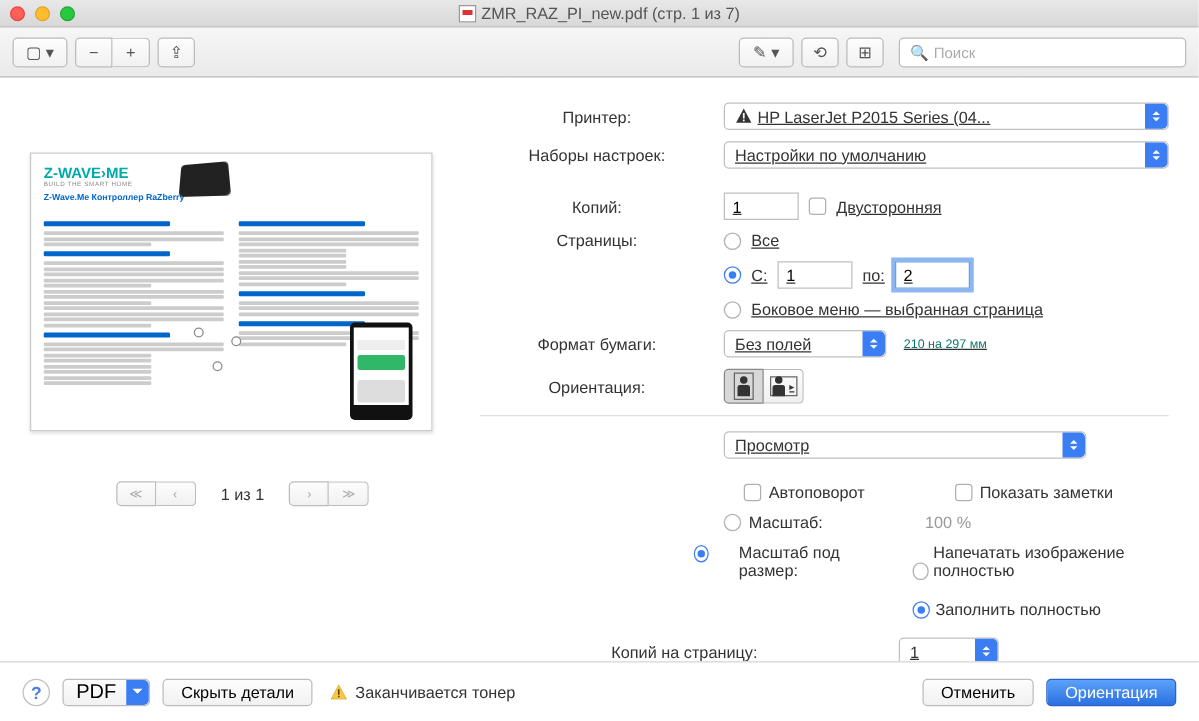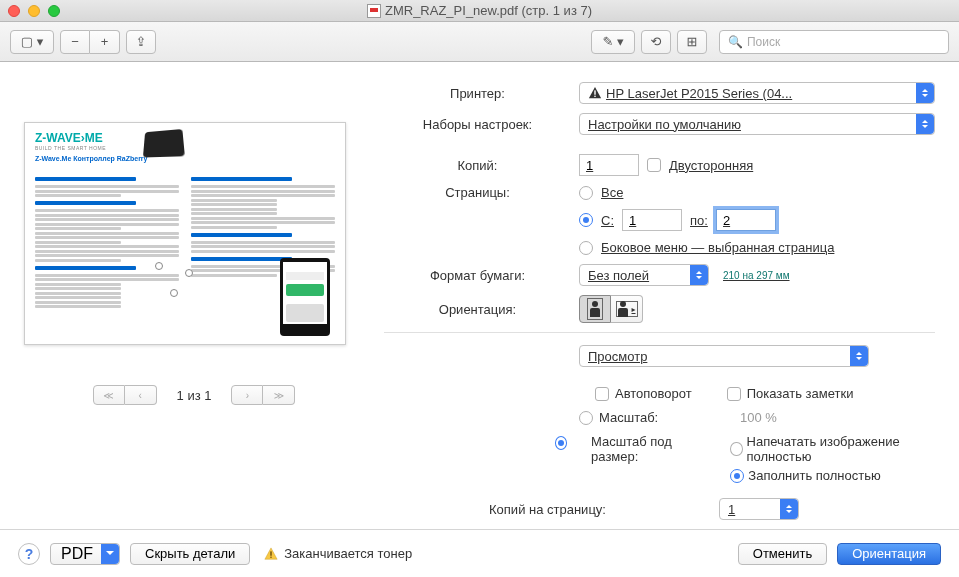--- a/index.html
+++ b/index.html
@@ -315,21 +315,21 @@
             <span>Просмотр</span>
             <span class="arr"></span>
           </div>
       </div>
     </div>
 
     <div style="height:10px"></div>
 
     <div class="row">
       <div class="lbl"></div>
-      <div style="display:flex;gap:35px;align-items:center;padding-left:16px">
+      <div style="display:flex;gap:72px;align-items:center;padding-left:16px">
         <div style="display:flex;align-items:center;gap:6px">
           <span class="checkbox"></span>
           <span>Автоповорот</span>
         </div>
         <div style="display:flex;align-items:center;gap:6px">
           <span class="checkbox"></span>
           <span>Показать заметки</span>
         </div>
       </div>
     </div>
@@ -341,21 +341,21 @@
         <span style="width:135px">Масштаб:</span>
         <span class="readonly-val">100 %</span>
       </div>
     </div>
     <div class="row">
       <div class="lbl"></div>
       <div style="display:flex;align-items:flex-start;gap:24px">
         <span class="radio on" style="margin-top:2px"></span>
         <span style="width:135px">Масштаб под размер:</span>
         <div>
-          <div style="display:flex;align-items:center;gap:4px;margin-bottom:4px">
+          <div style="display:flex;align-items:flex-end;gap:4px;margin-bottom:16px">
             <span class="radio"></span>
             <span>Напечатать изображение полностью</span>
           </div>
           <div style="display:flex;align-items:center;gap:4px">
             <span class="radio on"></span>
             <span>Заполнить полностью</span>
           </div>
         </div>
       </div>
     </div>

